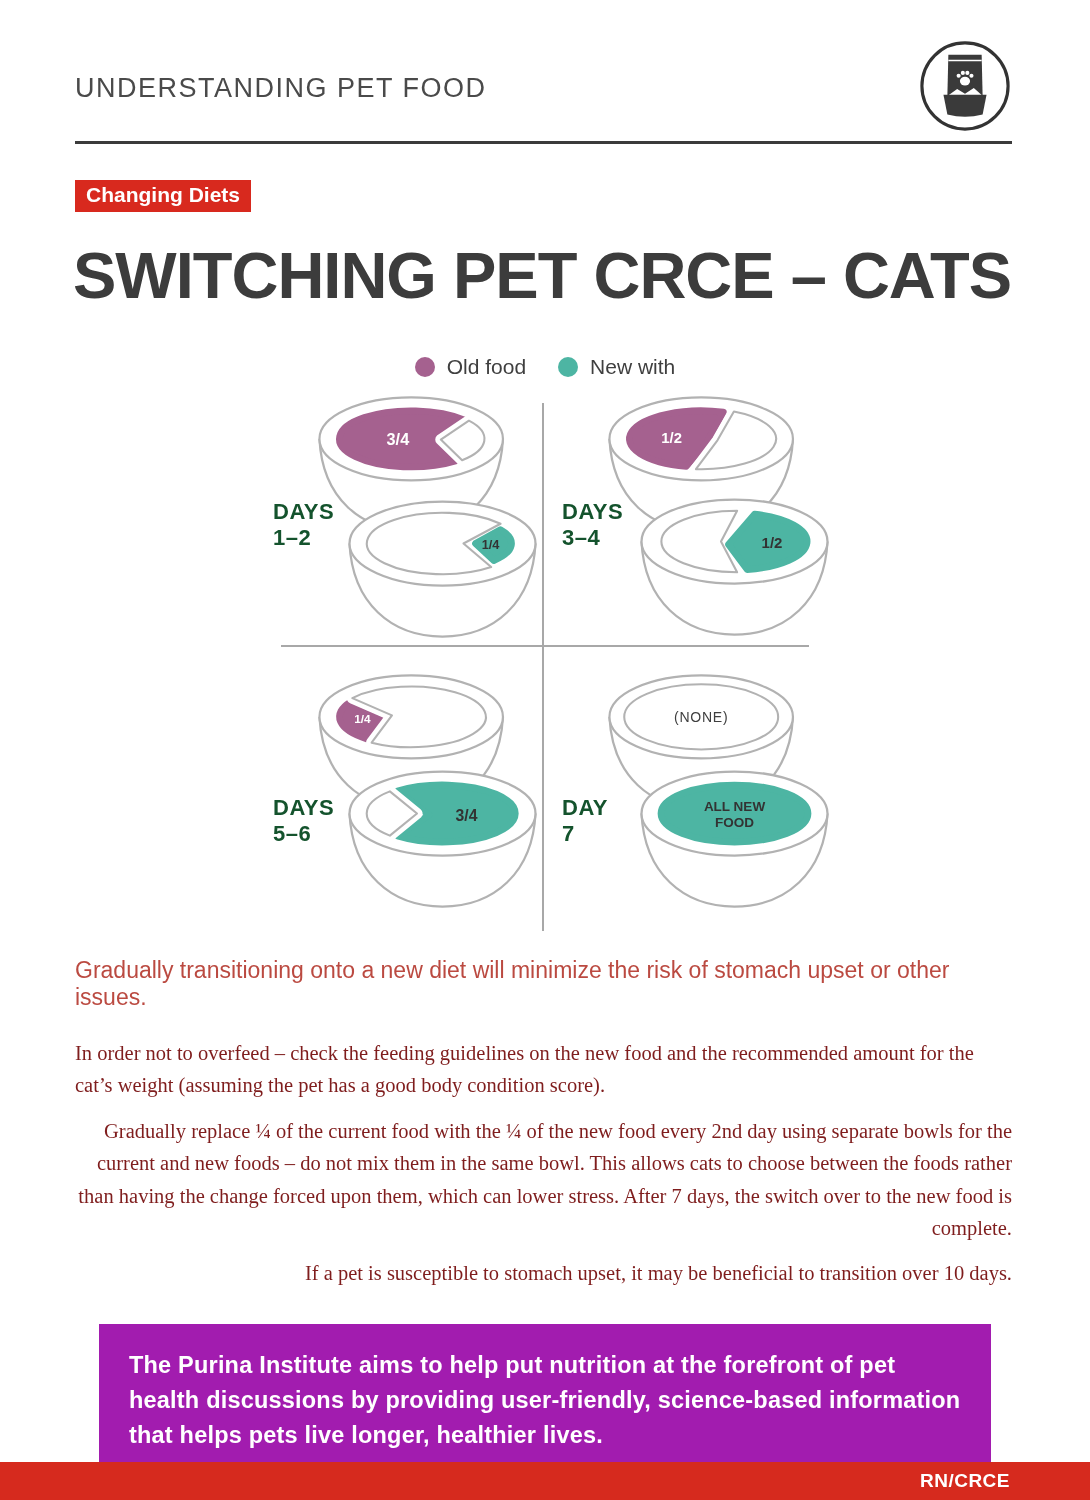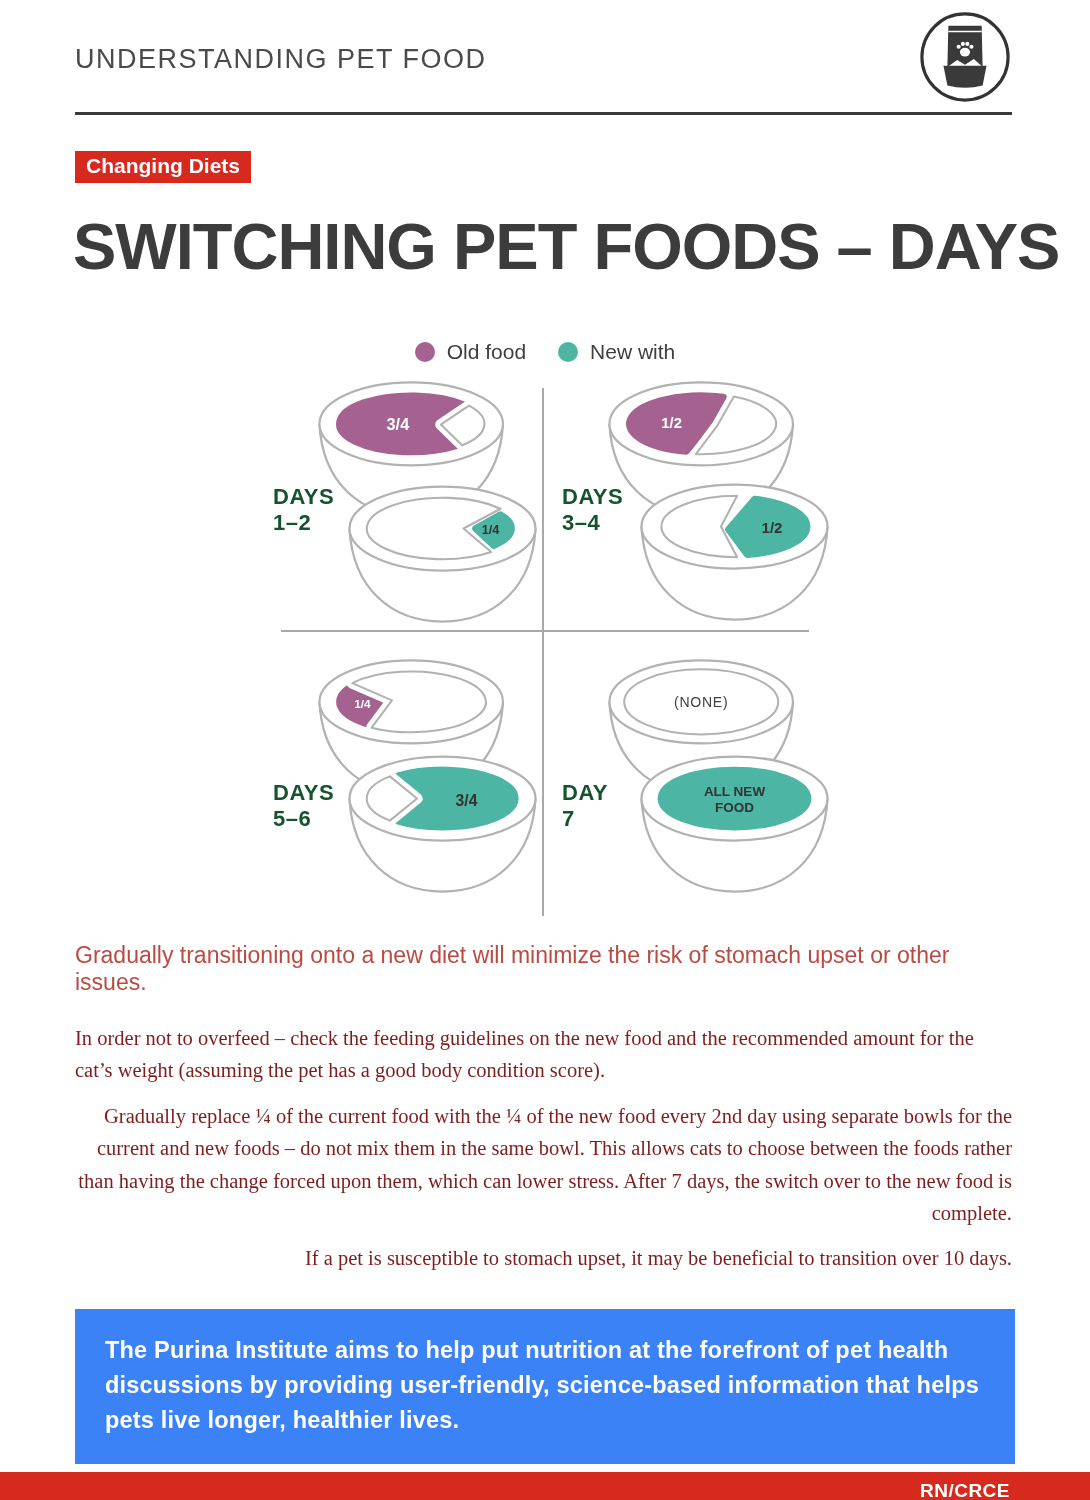--- a/index.html
+++ b/index.html
@@ -3,32 +3,32 @@
 <meta charset="utf-8">
 <style>
   * { margin:0; padding:0; box-sizing:border-box; }
   html,body { background:#ffffff; }
   .page {
     position:relative; width:1090px; height:1500px; background:#fff;
     font-family:"Liberation Sans", sans-serif; overflow:hidden;
   }
   
   .header { display:flex; justify-content:space-between; align-items:flex-start;
-    padding:26px 78px 0 75px; }
+    padding:26px 78px 0 75px;margin-top:29px; }
   .header-title { font-size:27px; letter-spacing:1.5px; color:#4a4a4a;
     font-weight:normal; margin-top:18px; }
   .header-icon { width:94px; height:94px; margin-top:-16px; flex:0 0 auto; }
   .rule { height:3px; background:#3b3b3b; margin:8px 78px 0 75px; }
   
   .badge { display:inline-block; margin:36px 12px 0 75px; background:#d8291e;
     color:#fff; font-weight:bold; font-size:21px; padding:3px 11px 5px; }
   .page-title { margin:26px 70px 0 73px; font-size:65px; font-weight:bold;
     color:#3c3c3c; letter-spacing:-1px; white-space:nowrap; }
   
-  .legend { display:flex; justify-content:center; gap:32px; margin-top:56px; }
+  .legend { display:flex; justify-content:center; gap:32px; margin-top:42px; }
   .legend-item { display:flex; align-items:center; gap:12px; font-size:21px; color:#3f3f3f; }
   .dot { width:20px; height:20px; border-radius:50%; }
   .dot-old { background:#a5618f; }
   .dot-new { background:#4db5a3; }
   
   .diagram { position:relative; width:532px; margin:16px auto 0; height:512px; }
   .vline { position:absolute; left:263px; top:8px; width:2px; height:528px; background:#a8a8a8; }
   .hline { position:absolute; left:2px; top:250px; width:528px; height:2px; background:#a8a8a8; }
   .quad { position:absolute; width:266px; height:250px; }
   .q1 { left:0;   top:0; }
@@ -49,32 +49,32 @@
   .hole { fill:#fff; stroke:#b2b2b2; stroke-width:2.8; stroke-linejoin:round; }
   .frac { font-family:"Liberation Sans",sans-serif; font-weight:bold; }
   .frac-light { fill:#ffffff; }
   .frac-dark  { fill:#333333; }
   .none-label { fill:#3f3f3f; font-weight:normal; letter-spacing:1px; }
   
   .lead { margin:50px 75px 0; font-size:23px; color:#bb4a41; }
   .bodytext { margin:26px 78px 0 75px; font-family:"Liberation Serif", serif;
     font-size:20.5px; line-height:1.58; color:#7f1d1d; }
   .bodytext p + p { margin-top:13px;text-align:right; }
-  .banner { margin:34px 75px 0; background:#3b82f6; color:#fff; padding:24px 30px 26px;
+  .banner { margin:34px 99px 0; background:#a21caf; color:#fff; padding:24px 30px 26px;
     font-size:23.5px; line-height:1.5; font-weight:bold; letter-spacing:.2px; }
   
   .logo-block { margin:34px 0 0 75px; width:300px; }
   .logo-row { display:flex; align-items:center; }
   .purina-box { display:flex; align-items:center; background:#101010; height:36px; padding:0 12px 0 4px; }
   .checker { width:29px; height:29px; flex:0 0 auto; }
   .purina-word { color:#fff; font-family:"Liberation Serif", serif; font-weight:bold;
     font-size:26px; letter-spacing:3px; margin-left:10px; }
   .institute-word { font-size:35px; color:#2b2b2b; margin-left:13px; letter-spacing:.5px; }
   
-  .footer-bar { position:absolute; left:0; right:0; bottom:0; height:28px; background:#d62a1e;
+  .footer-bar { position:absolute; left:0; right:0; bottom:0; height:38px; background:#d62a1e;
     color:#fff; font-size:19px; font-weight:bold; line-height:38px; text-align:right;
     padding-right:80px; letter-spacing:.5px; }
 </style>
 </head>
 <body>
 
 <div class="page">
 
   
   <div class="header">
@@ -89,21 +89,21 @@
       <circle cx="50.4" cy="34.6" r="2.1" fill="#fff"></circle>
       <circle cx="54.6" cy="37.5" r="2.1" fill="#fff"></circle>
       <path d="M 29 59 L 40 51 L 48 56 L 57 50 L 67 59 Z" fill="#ffffff"></path>
       <path d="M 26 57 L 70 57 L 66 77 Q 48 82 30 77 Z" fill="#3a3a3a"></path>
     </svg>
   </div>
   <div class="rule"></div>
 
   
   <div class="badge">Changing Diets</div>
-  <h1 class="page-title">SWITCHING PET FOODS – DAYS</h1>
+  <h1 class="page-title">SWITCHING PET CRCE – CATS</h1>
 
   
   <div class="legend">
     <div class="legend-item">
       <span class="dot dot-old"></span>
       <span>Old food</span>
     </div>
     <div class="legend-item">
       <span class="dot dot-new"></span>
       <span>New with</span>

